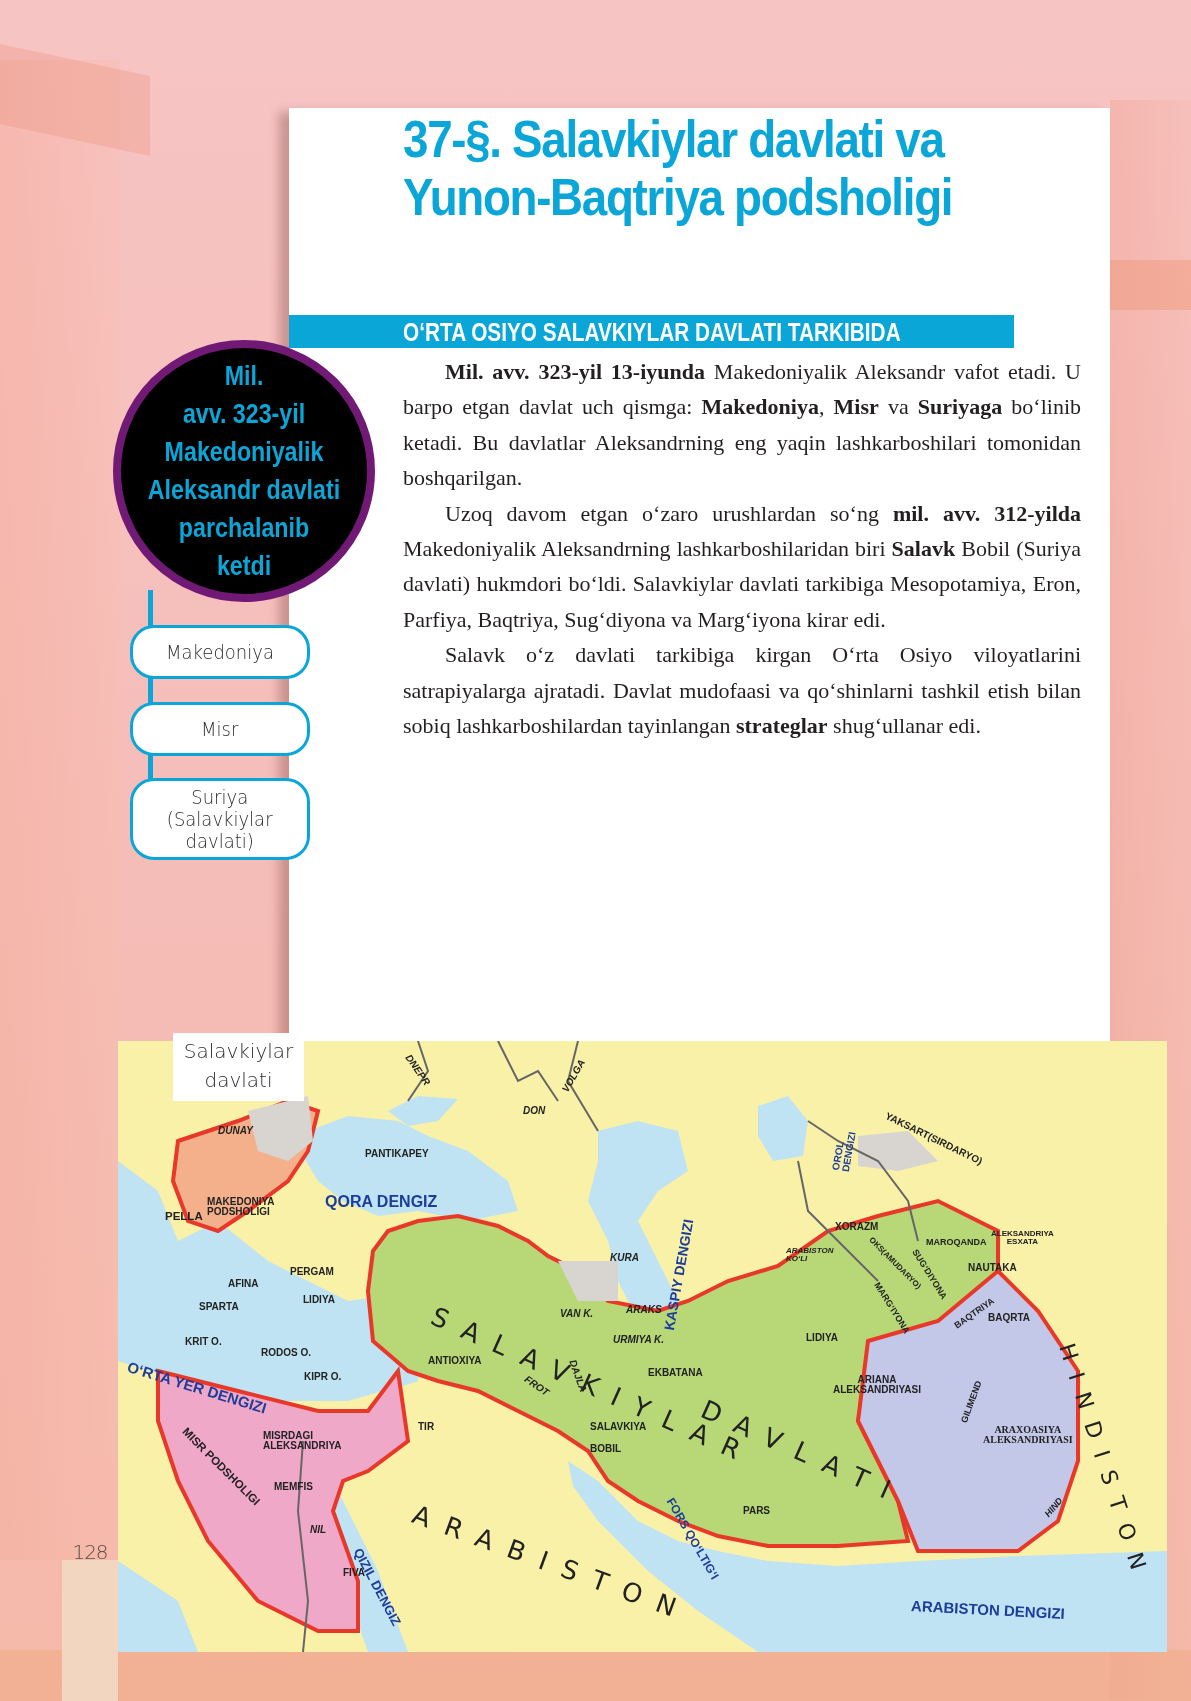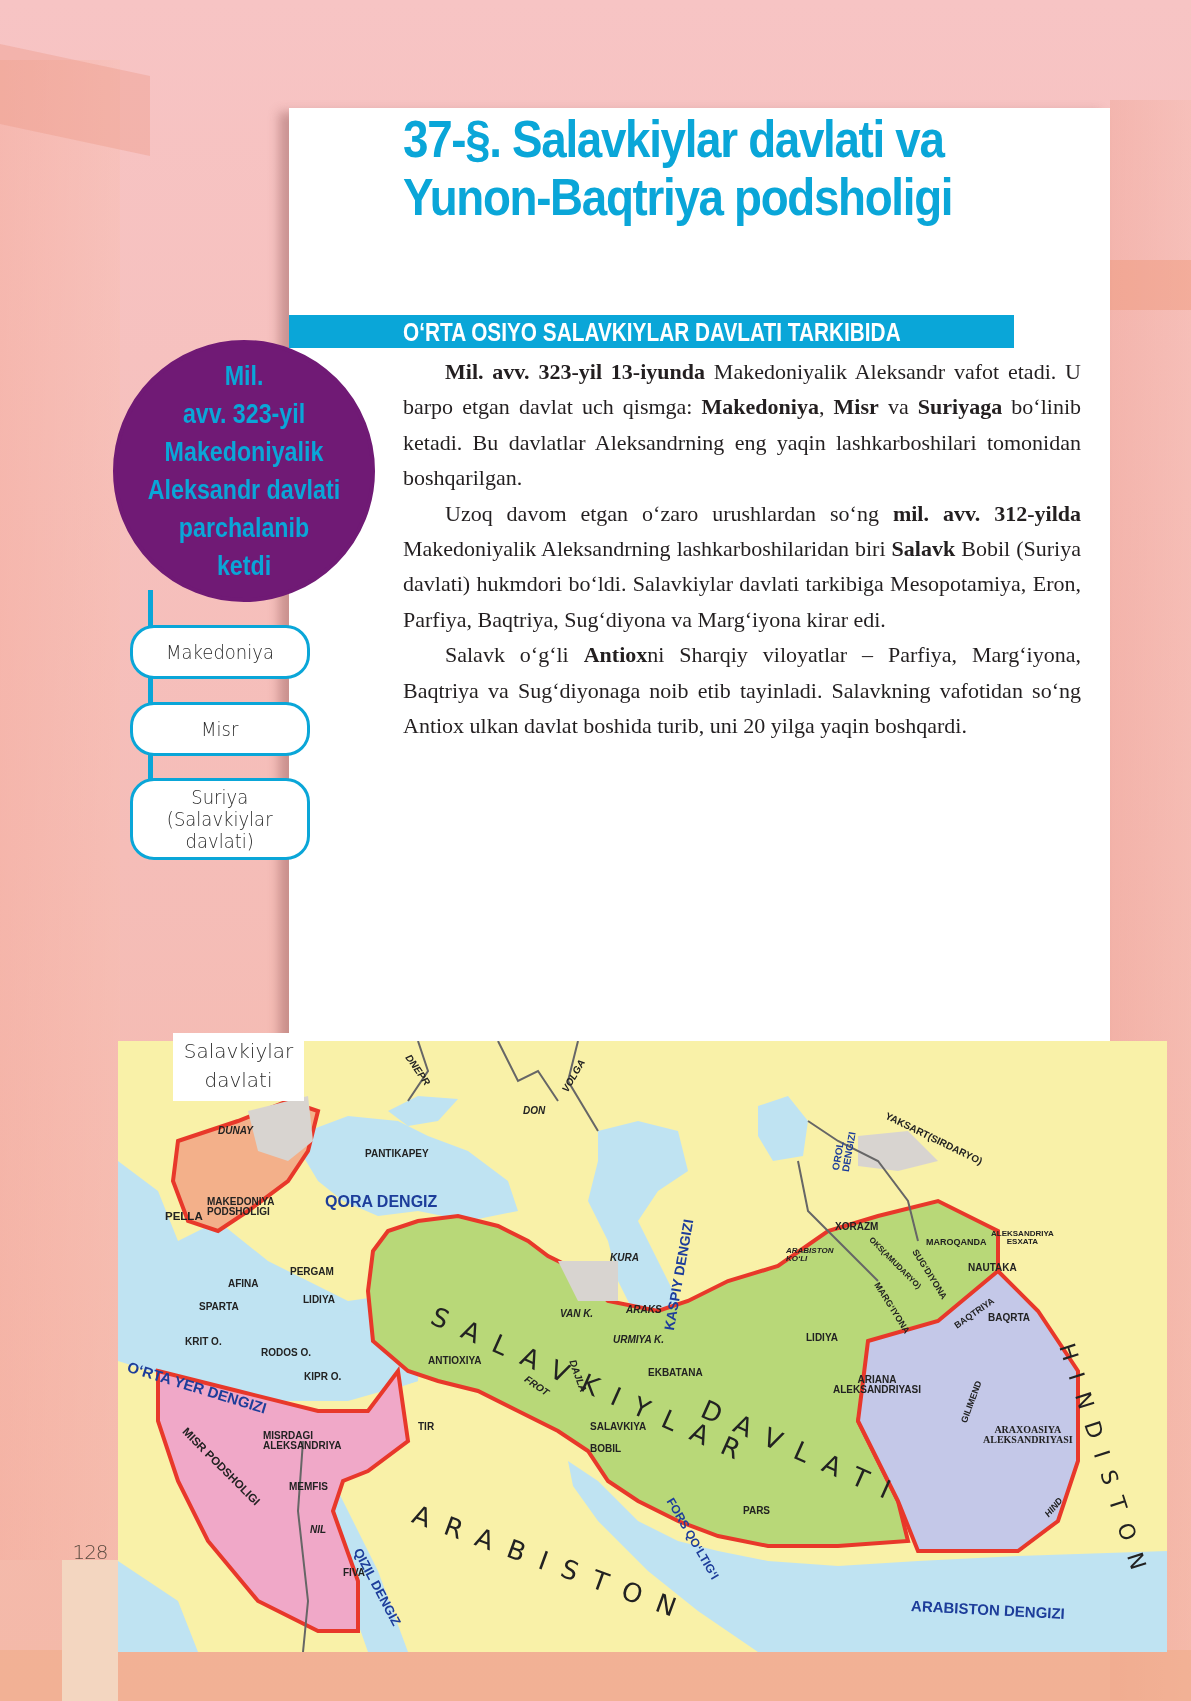--- a/index.html
+++ b/index.html
@@ -32,21 +32,21 @@
     transform: scaleX(0.8); transform-origin: left center; white-space: nowrap; letter-spacing: 0px; }
 
   .body-text { position: absolute; left: 403px; top: 354px; width: 678px;
     font-family: "Liberation Serif", serif; font-size: 22px; line-height: 35.4px; color: #231f20;
     text-align: justify; }
   .body-text p { margin: 0; text-indent: 42px; }
   .body-text b { font-weight: 700; }
 
   .timeline-line { position: absolute; left: 148px; top: 590px; width: 5px; height: 265px; background: #0aa6d8; }
   .circle { position: absolute; left: 113px; top: 340px; width: 262px; height: 262px; border-radius: 50%;
-    background: #701a75; border: 4px solid #701a75; box-sizing: border-box;
+    background: #000000; border: 8px solid #701a75; box-sizing: border-box;
     display: flex; align-items: center; justify-content: center; text-align: center; }
   .circle-text { font-family: "Liberation Sans", sans-serif; font-weight: 700; font-size: 27px; line-height: 38px;
     color: #0aa6d8; transform: scaleX(0.86); white-space: pre-line; width: 280px; }
 
   .pill { position: absolute; left: 130px; width: 180px; border: 3px solid #0aa6d8; border-radius: 24px;
     background: #fff; box-sizing: border-box; display: flex; align-items: center; justify-content: center;
     text-align: center; font-family: "DejaVu Sans", sans-serif; font-weight: 300; font-size: 20px; line-height: 22px;
     color: #2b2b2b; }
   .pill span { transform: scaleX(0.9); display: inline-block; white-space: pre-line; }
 
@@ -75,21 +75,21 @@
 <div class="page-number">128</div>
 
 <div class="panel"></div>
 <div class="title">37-§. Salavkiylar davlati va Yunon-Baqtriya podsholigi</div>
 <div class="subtitle-bar"></div>
 <div class="subtitle">O‘RTA OSIYO SALAVKIYLAR DAVLATI TARKIBIDA</div>
 
 <div class="body-text">
   <p><b>Mil. avv. 323-yil 13-iyunda</b><span> Makedoniyalik Aleksandr vafot etadi. U barpo etgan davlat uch qismga: </span><b>Makedoniya</b><span>, </span><b>Misr</b><span> va </span><b>Suriyaga</b><span> bo‘linib ketadi. Bu davlatlar Aleksandrning eng yaqin lashkarboshilari tomonidan boshqarilgan.</span></p>
   <p><span>Uzoq davom etgan o‘zaro urushlardan so‘ng </span><b>mil. avv. 312-yilda</b><span> Makedoniyalik Aleksandrning lashkarboshilaridan biri </span><b>Salavk</b><span> Bobil (Suriya  davlati) hukmdori bo‘ldi. Salavkiylar davlati tarkibiga Mesopotamiya, Eron, Parfiya, Baqtriya, Sug‘diyona va Marg‘iyona kirar edi.</span></p>
-  <p><span>Salavk o‘g‘li </span><b>Antiox</b><span>ni Sharqiy viloyatlar – Parfiya, Marg‘iyona, Baqtriya va Sug‘diyonaga noib etib tayinladi. Salavkning vafotidan so‘ng Antiox ulkan davlat boshida turib, uni 20 yilga yaqin boshqardi.</span></p>
+  <p><span>Salavk o‘z davlati tarkibiga kirgan O‘rta Osiyo viloyatlarini satrapiyalarga ajratadi. Davlat mudofaasi va qo‘shinlarni tashkil etish bilan sobiq lashkarboshilardan tayinlangan </span><b>strateglar</b><span> shug‘ullanar edi.</span></p>
 </div>
 
 <div class="timeline-line"></div>
 <div class="circle">
   <div class="circle-text">Mil.
 avv. 323-yil
 Makedoniyalik
 Aleksandr davlati
 parchalanib
 ketdi</div>
@@ -157,21 +157,21 @@
   <div class="ml s" style="left:110px;top:238px;">AFINA</div>
   <div class="ml s" style="left:185px;top:254px;">LIDIYA</div>
   <div class="ml s" style="left:81px;top:261px;">SPARTA</div>
   <div class="ml s" style="left:67px;top:296px;">KRIT O.</div>
   <div class="ml s" style="left:143px;top:307px;">RODOS O.</div>
   <div class="ml s" style="left:186px;top:331px;">KIPR O.</div>
   <div class="ml sea" style="left:12px;top:318px;font-size:15px;transform:rotate(17deg);transform-origin:left top;">O‘RTA YER DENGIZI</div>
   <div class="ml s" style="left:145px;top:390px;white-space:pre;">MISRDAGI
 ALEKSANDRIYA</div>
   <div class="ml m" style="left:70px;top:385px;transform:rotate(45deg);transform-origin:left top;">MISR PODSHOLIGI</div>
-  <div class="ml s" style="left:171px;top:441px;">MEMFIS</div>
+  <div class="ml s" style="left:156px;top:441px;">MEMFIS</div>
   <div class="ml s i" style="left:192px;top:484px;">NIL</div>
   <div class="ml s" style="left:225px;top:527px;">FIVA</div>
   <div class="ml sea" style="left:245px;top:505px;font-size:13px;transform:rotate(62deg);transform-origin:left top;">QIZIL DENGIZ</div>
   <div class="ml s" style="left:300px;top:381px;">TIR</div>
   <div class="ml s" style="left:310px;top:315px;">ANTIOXIYA</div>
   <div class="ml s i" style="left:405px;top:340px;transform:rotate(35deg);">FROT</div>
   <div class="ml s i" style="left:443px;top:330px;transform:rotate(70deg);">DAJLA</div>
   <div class="ml s" style="left:472px;top:381px;">SALAVKIYA</div>
   <div class="ml s" style="left:472px;top:403px;">BOBIL</div>
   <div class="ml s i" style="left:492px;top:212px;">KURA</div>

